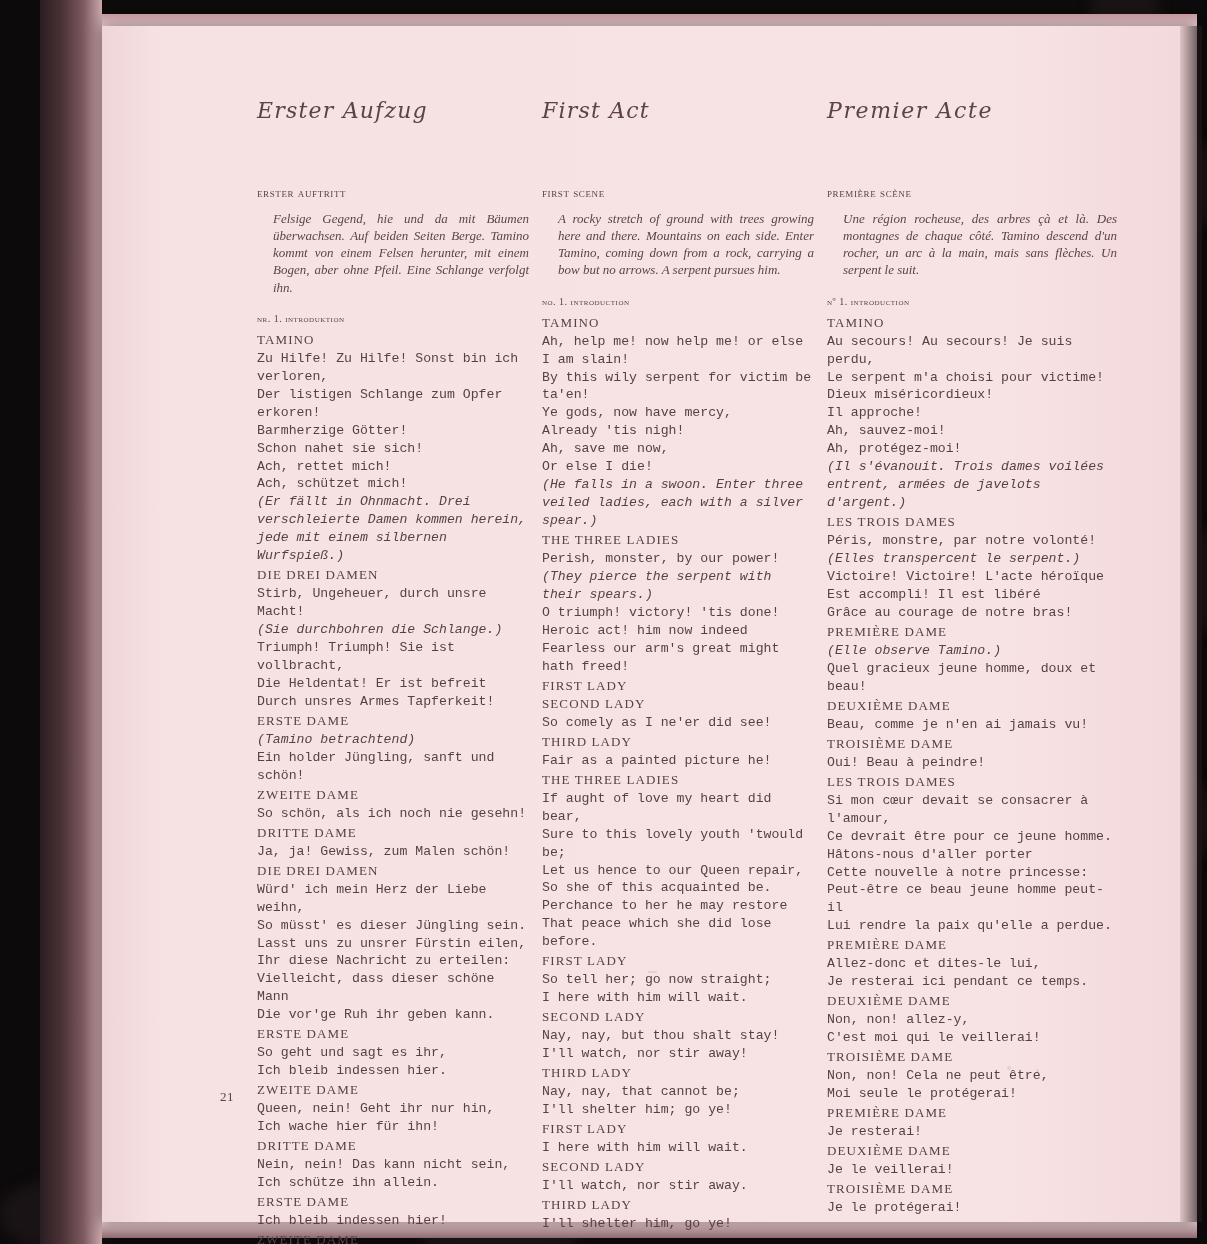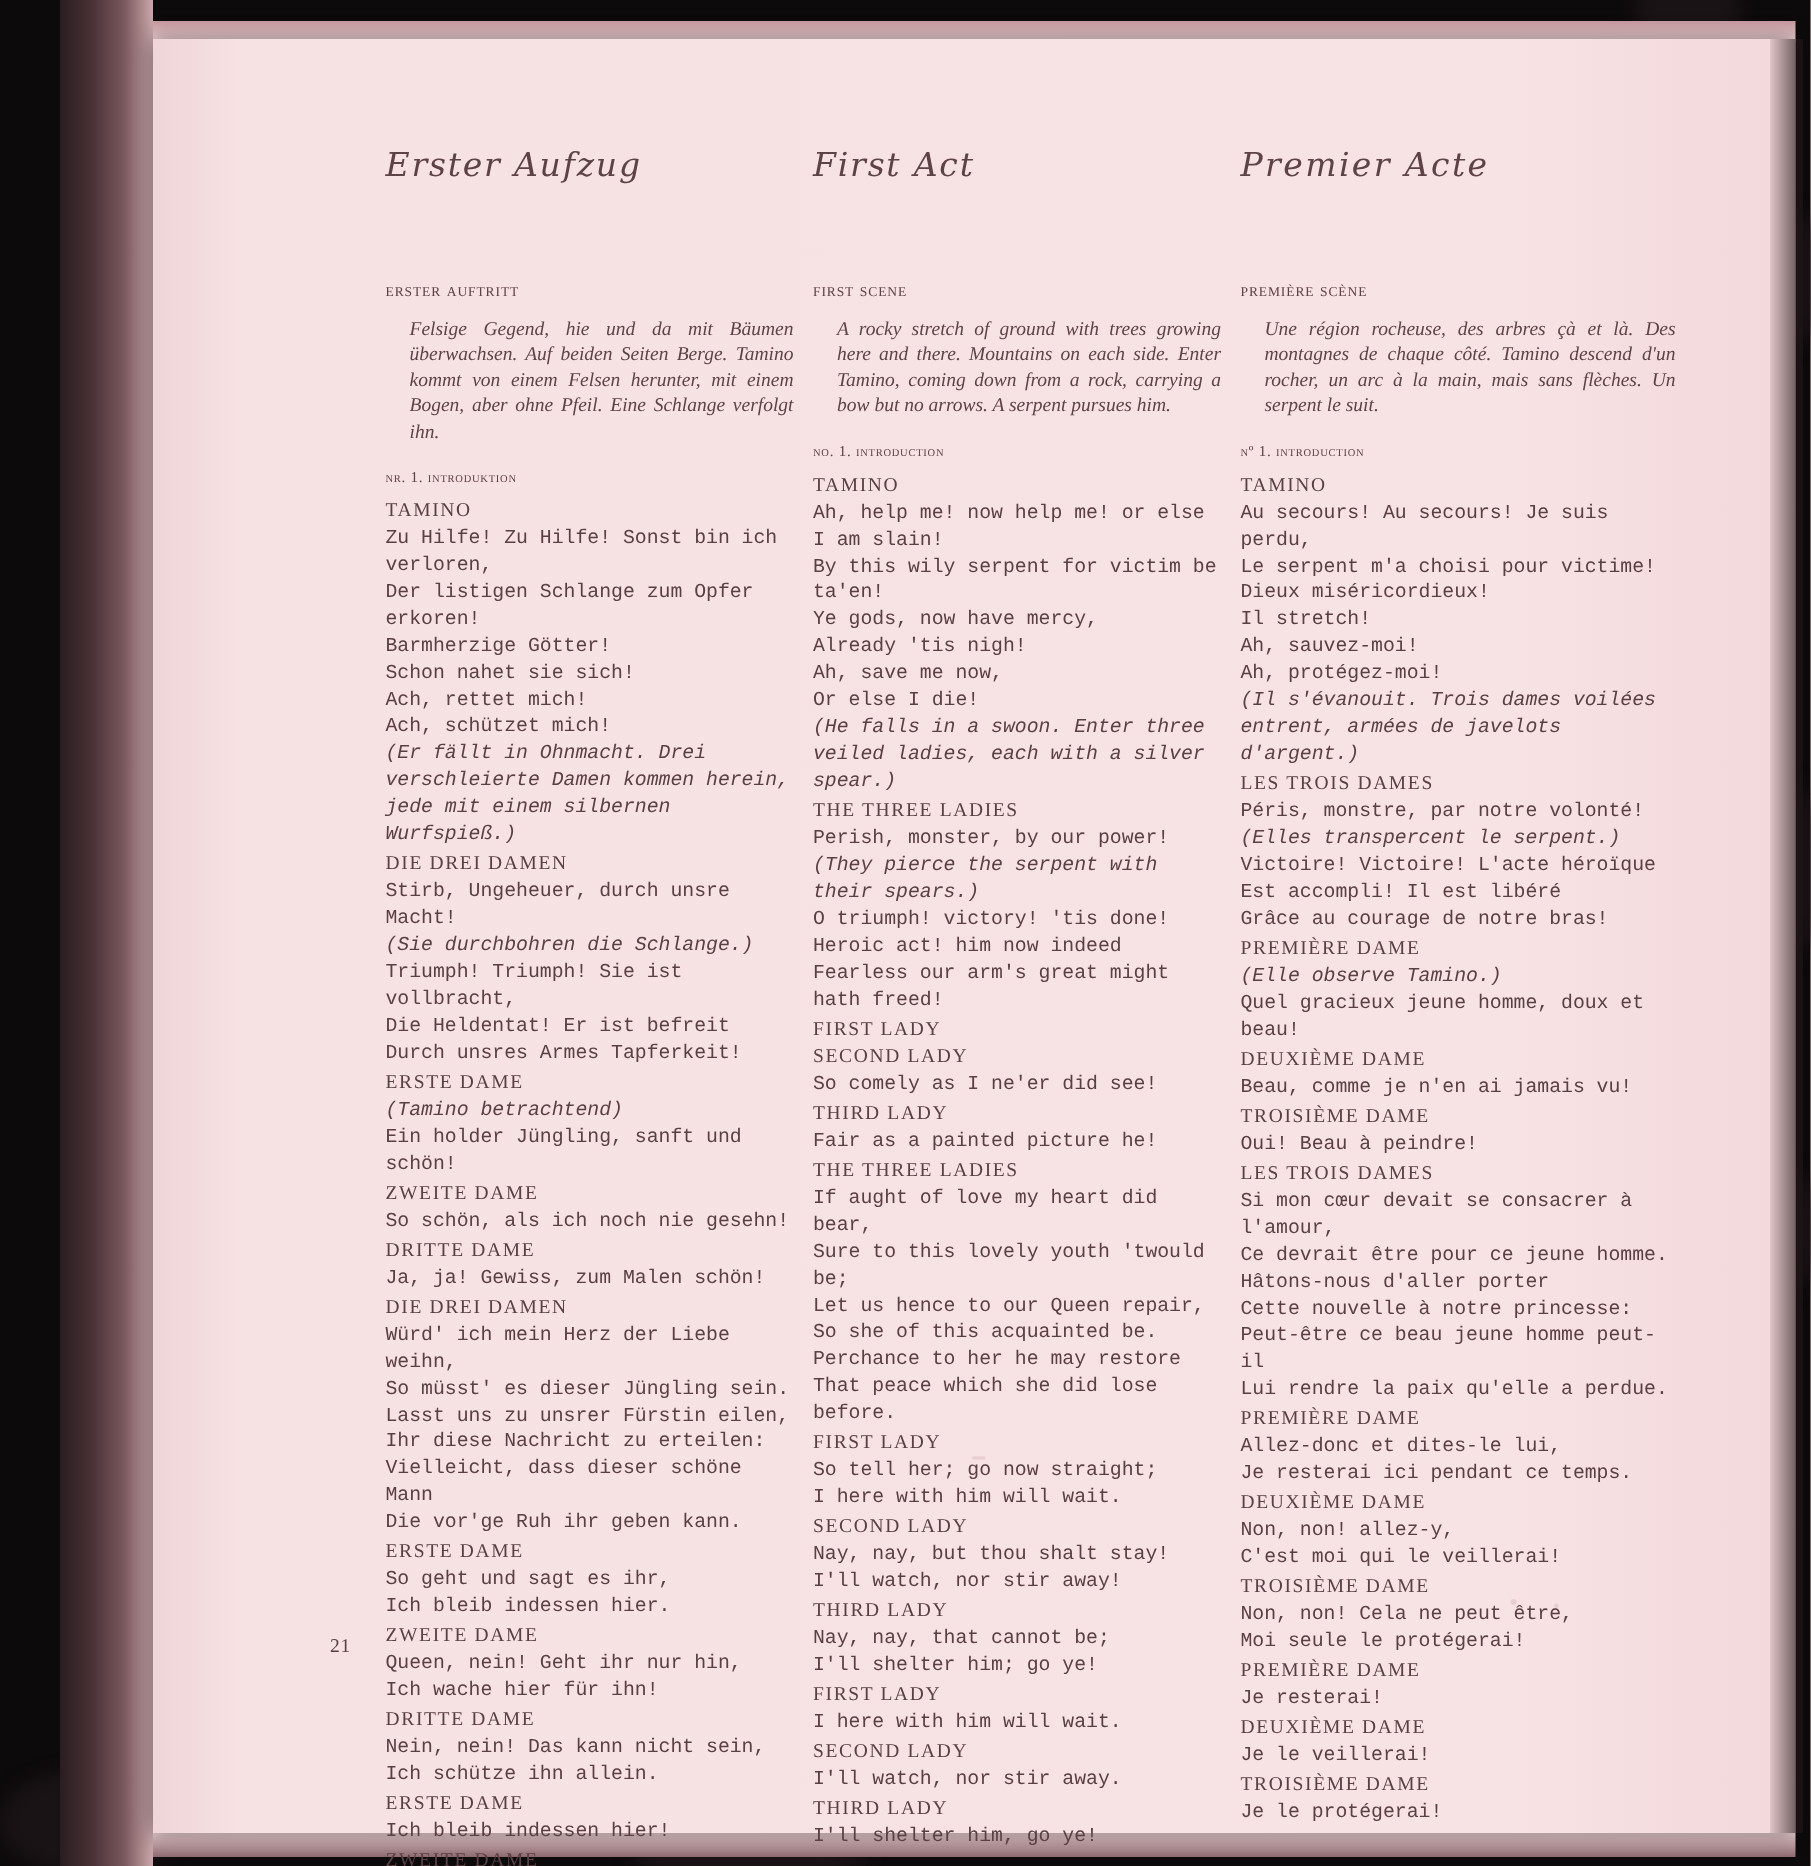--- a/index.html
+++ b/index.html
@@ -343,21 +343,21 @@
         <div class="scene-head">Première Scène</div>
         <div class="stage">Une région rocheuse, des arbres çà et là. Des montagnes de chaque côté. Tamino descend d'un rocher, un arc à la main, mais sans flèches. Un serpent le suit.</div>
         <div class="num-head">Nº 1. Introduction</div>
 
         <div class="block">
           <div class="speaker">TAMINO</div>
           <div class="lines">
             <div>Au secours! Au secours! Je suis perdu,</div>
             <div>Le serpent m'a choisi pour victime!</div>
             <div>Dieux miséricordieux!</div>
-            <div>Il stretch!</div>
+            <div>Il approche!</div>
             <div>Ah, sauvez-moi!</div>
             <div>Ah, protégez-moi!</div>
             <div class="it">(Il s'évanouit. Trois dames voilées entrent, armées de javelots d'argent.)</div>
           </div>
         </div>
 
         <div class="block">
           <div class="speaker">LES TROIS DAMES</div>
           <div class="lines">
             <div>Péris, monstre, par notre volonté!</div>

